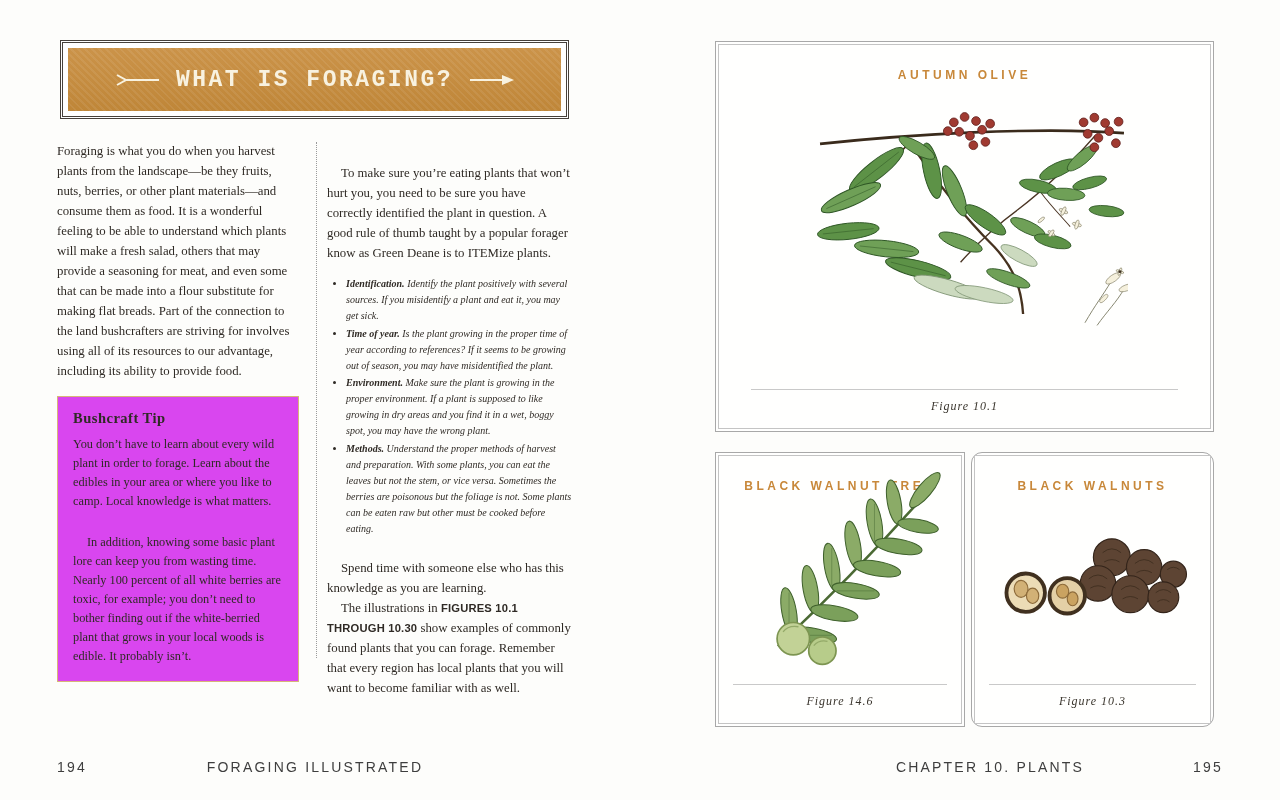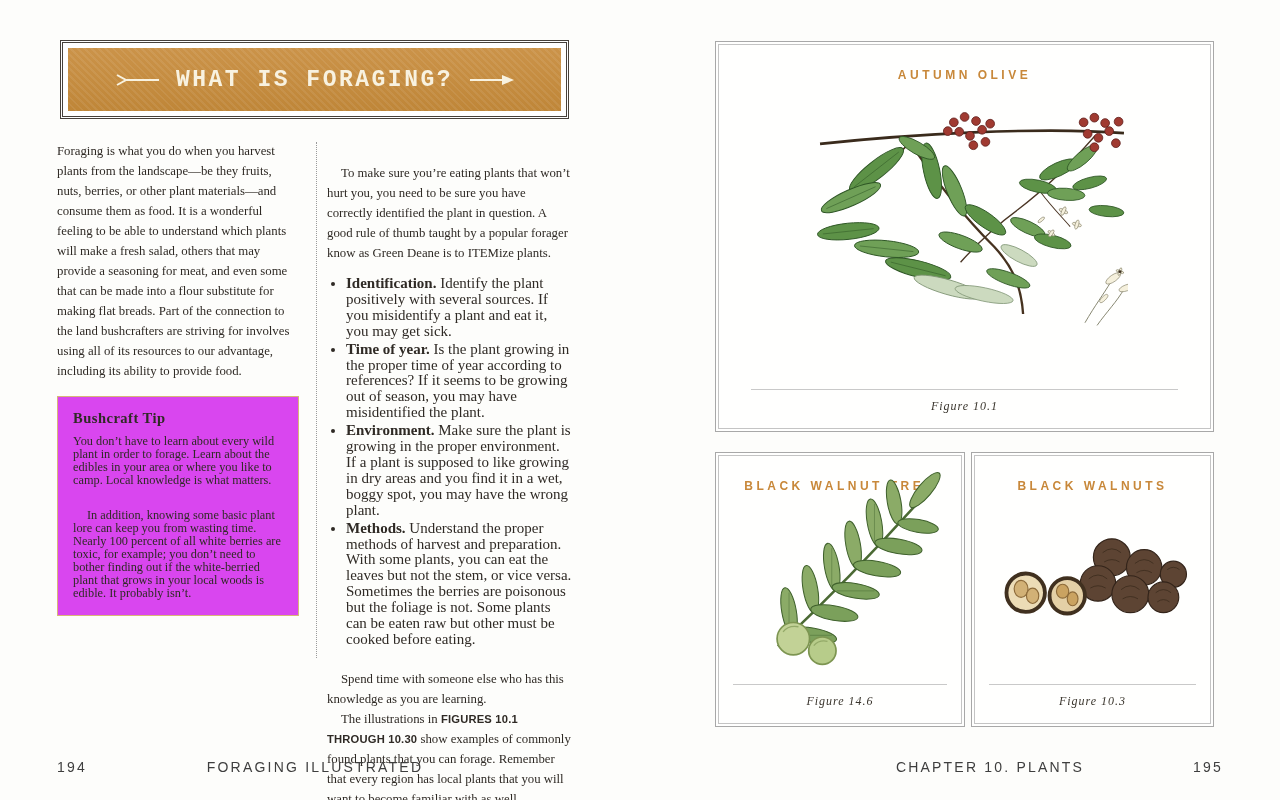--- a/index.html
+++ b/index.html
@@ -39,41 +39,41 @@
   }
   .body-p { font-size:12.8px; line-height:20px; text-align:left; }
   .indent { text-indent:14px;margin-top:22px; }
 
   .tip-box {
     margin-top:15px;
     background:#d946ef; border:1px solid #d7b678;
     padding:13px 15px 15px 15px;
   }
   .tip-title { font-size:14.5px; font-weight:bold; letter-spacing:.5px; margin-bottom:8px; }
-  .tip-box .body-p { font-size:12.3px; line-height:13px; }
+  .tip-box .body-p { font-size:12.3px; line-height:19px; }
 
   .itemize { margin:13px 0 0 5px; padding-left:14px; list-style:disc; }
-  .itemize li { font-size:15px; line-height:15.9px; margin-bottom:2px; }
+  .itemize li { font-size:10px; line-height:15.9px; margin-bottom:2px;font-style:italic; }
   .bullet-term { font-weight:bold; }
   .closing { margin-top:21px; }
   .closing + .closing { margin-top:0; }
   .figures-ref {
     font-family:"Liberation Sans", sans-serif; font-weight:bold;
     font-size:11.2px; letter-spacing:.2px;
   }
 
   
   .panel { position:absolute; border:1px solid #a8a8a8; background:#fffffe; }
   .panel::before {
     content:""; position:absolute; inset:2px;
     border:1px solid #c4c4c4; pointer-events:none;
   }
   .panel1 { left:715px; top:41px;  width:499px; height:391px;padding-left:24px; }
   .panel2 { left:715px; top:452px; width:250px; height:275px; }
-  .panel3 { left:971px; top:452px; width:243px; height:275px; }
+  .panel3 { left:971px; top:452px; width:243px; height:275px;border-radius:11px; }
   .panel-title {
     position:absolute; top:26px; left:0; width:100%; text-align:center;
     font-family:"Liberation Sans", sans-serif; font-size:12px; font-weight:bold;
     letter-spacing:3.5px; color:#c8883a;
   }
   .panel-art {
     position:absolute; inset:0;
     display:flex; align-items:center; justify-content:center;
   }
   .panel1 .panel-art { padding-bottom:40px; padding-left:14px; }

